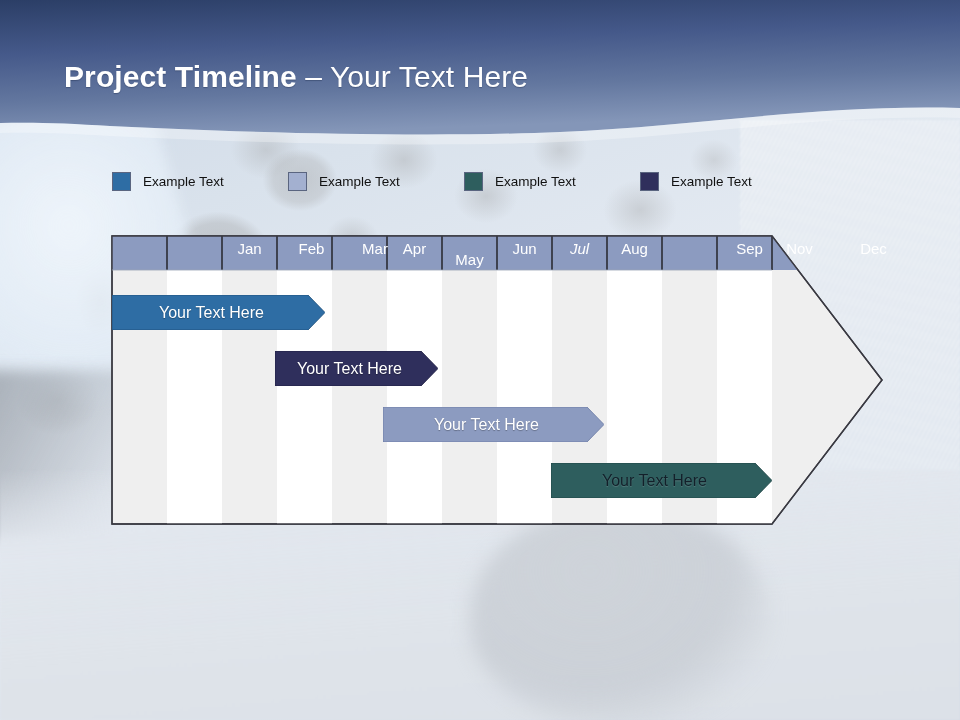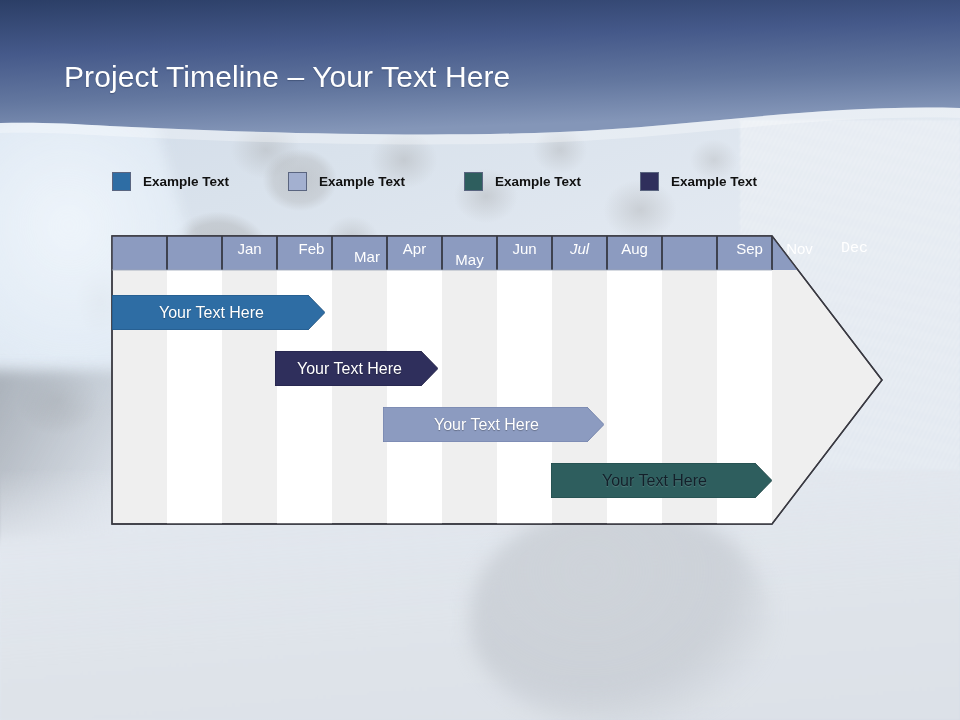--- a/index.html
+++ b/index.html
@@ -85,21 +85,21 @@
 
   .slide-title {
     position: absolute;
     left: 64px; top: 60px;
     font-size: 30px;
     color: #ffffff;
     letter-spacing: 0.1px;
     white-space: nowrap;
     text-shadow: 0 1px 1px rgba(20,30,60,0.32);
   }
-  .slide-title .t-bold { font-weight: normal; }
+  .slide-title .t-bold { font-weight: bold; }
   .slide-title .t-light { font-weight: normal; }
 
   
   .legend {
     position: absolute;
     left: 112px; top: 170px;
     width: 700px; height: 24px;
   }
   .legend-item {
     position: absolute;
@@ -108,21 +108,21 @@
   }
   .legend-swatch {
     width: 19px; height: 19px;
     border: 1px solid #5a6580;
     box-sizing: border-box;
     flex: 0 0 auto;
   }
   .legend-label {
     margin-left: 12px;
     font-size: 13.5px;
-    font-weight: bold;
+    font-weight: normal;
     color: #111111;
     white-space: nowrap;
   }
 
   
   .chart {
     position: absolute;
     left: 110px; top: 234px;
     width: 775px; height: 292px;
   }
@@ -249,30 +249,30 @@
           <line x1="662" y1="2" x2="662" y2="36"></line>
         </g>
       </g>
 
       <path d="M2,2 L662,2 L772,146 L662,290 L2,290 Z" fill="none" stroke="#3A3A42" stroke-width="1.4"></path>
       <line x1="2" y1="36" x2="662" y2="36" stroke="#9AA3B5" stroke-width="0.8"></line>
     </svg>
 
     <div class="month-label" style="left:112px; width:55px; top:0px;">Jan</div>
     <div class="month-label" style="left:167px; width:69px; top:0px;">Feb</div>
-    <div class="month-label" style="left:222px; width:70px; top:8px;">Mar</div>
+    <div class="month-label" style="left:222px; width:70px; top:0px;padding-left:8px;">Mar</div>
     <div class="month-label" style="left:277px; width:55px; top:0px;">Apr</div>
     <div class="month-label" style="left:332px; width:55px; top:11px;">May</div>
     <div class="month-label" style="left:387px; width:55px; top:0px;text-align:center;">Jun</div>
     <div class="month-label" style="left:442px; width:55px; top:0px;font-style:italic;">Jul</div>
     <div class="month-label" style="left:497px; width:55px; top:0px;">Aug</div>
     <div class="month-label" style="left:564px; width:55px; top:0px;padding-left:48px;">Sep</div>
     <div class="month-label" style="left:607px; width:72px; top:0px;margin-top:44px;">Oct</div>
     <div class="month-label" style="left:662px; width:55px; top:0px;">Nov</div>
-    <div class="month-label" style="left:717px; width:55px; top:0px;font-family:Liberation Mono, monospace;">Dec</div>
+    <div class="month-label" style="left:736px; width:55px; top:0px;">Dec</div>
 
     <div class="bar" style="left:2px; top:61px; width:213px;">
       <svg width="213" height="35" viewBox="0 0 213 35" preserveAspectRatio="none">
         <path d="M0,0 L196,0 L213,17.5 L196,35 L0,35 Z" fill="#2E6DA4" stroke="#1E4F7A" stroke-width="0.8"></path>
       </svg>
       <span class="bar-label light">Your  Text Here</span>
     </div>
 
     <div class="bar" style="left:165px; top:117px; width:163px;">
       <svg width="163" height="35" viewBox="0 0 163 35" preserveAspectRatio="none">

